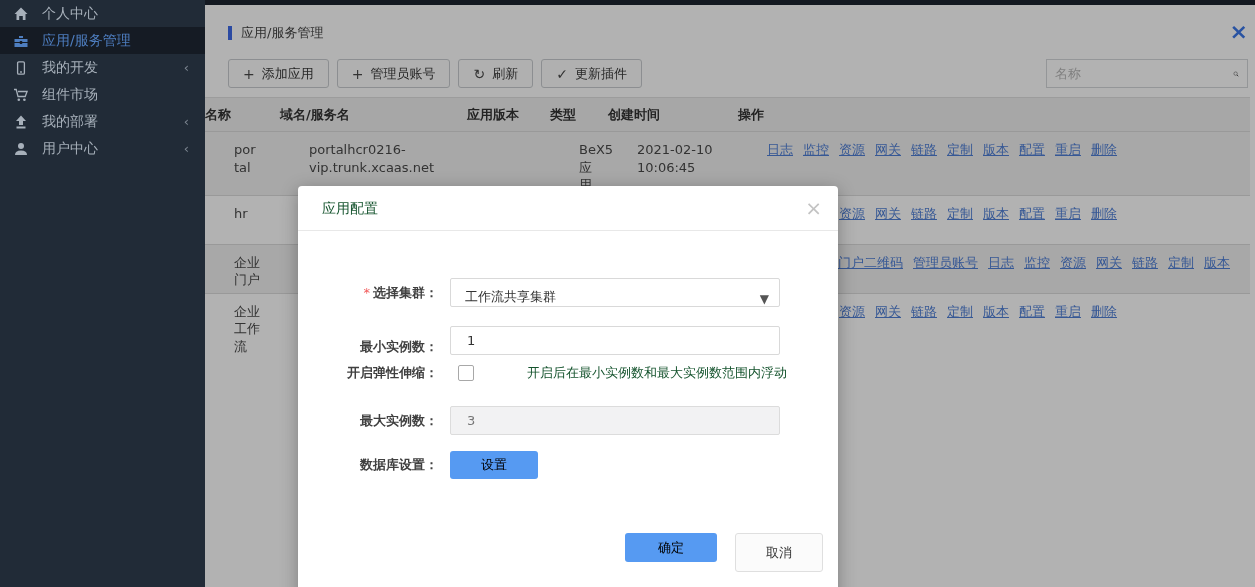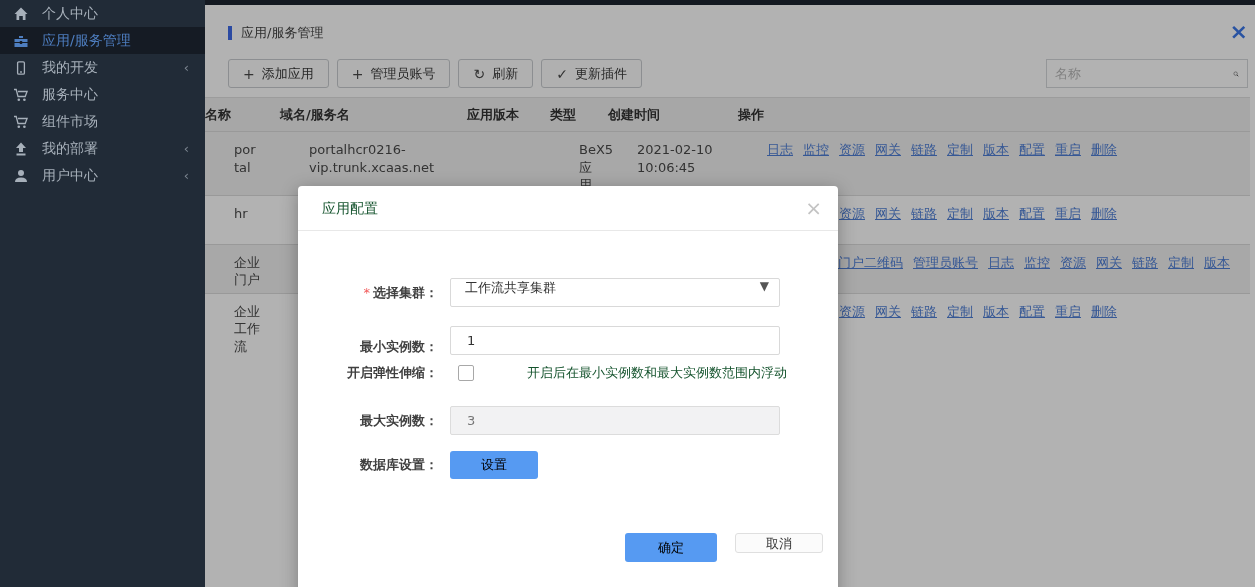--- a/index.html
+++ b/index.html
@@ -56,36 +56,36 @@
     box-shadow:0 4px 18px rgba(0,0,0,0.3);z-index:50;font-size:13px;}
   .modal-head{position:relative;height:44px;border-bottom:1px solid #e8e8e8;}
   .modal-title{position:absolute;left:24px;top:14px;font-size:14px;color:#14532d;}
   .modal-close{position:absolute;right:16px;top:10px;font-size:20px;color:#c3c3c3;cursor:pointer;}
   .m-row{position:absolute;left:0;width:100%;}
   .m-label{position:absolute;left:0;width:140px;text-align:right;color:#404040;font-weight:600;
     top:50%;transform:translateY(-50%);}
   .req-star{color:#f25a5a;margin-right:3px;font-weight:400;}
   .m-ctrl{position:absolute;left:152px;width:330px;box-sizing:border-box;}
   .sel{height:29px;border:1px solid #d9d9d9;border-radius:2px;background:#fff;display:flex;
-    align-items:flex-start;color:#333;padding:0 10px 0 14px;cursor:pointer;}
+    align-items:flex-end;color:#333;padding:0 10px 0 14px;cursor:pointer;}
   .sel .sel-text{flex:1;}
   .sel .chev{color:#555;font-size:12px;}
   .m-input{height:29px;width:330px;border:1px solid #d9d9d9;border-radius:2px;padding:0 0 0 16px;
     box-sizing:border-box;font-size:13px;color:#333;outline:none;font-family:inherit;background:#fff;}
   .m-input:disabled{background:#f2f2f3;color:#777;border-color:#dcdcdc;}
   .chkbox{position:absolute;left:160px;top:50%;transform:translateY(-50%);width:14px;height:14px;
     border:1px solid #a8a8a8;border-radius:2px;background:#fff;cursor:pointer;}
   .chk-hint{position:absolute;left:229px;top:50%;transform:translateY(-50%);color:#14532d;}
   .btn-blue{border:none;border-radius:3px;background:#569af2;color:#000000;font-size:13px;cursor:pointer;
     font-family:inherit;}
   .btn-plain{border:1px solid #dfdfdf;border-radius:3px;background:#fbfbfb;color:#333;font-size:13px;
     cursor:pointer;font-family:inherit;}
   .db-btn{position:absolute;left:152px;width:88px;height:28px;}
   .ok-btn{position:absolute;left:327px;top:347px;width:92px;height:29px;}
-  .cancel-btn{position:absolute;left:437px;top:347px;width:88px;height:20px;}
+  .cancel-btn{position:absolute;left:437px;top:347px;width:88px;height:39px;}
 </style>
 </head>
 <body>
 
 <div class="sidebar" id="sidebar">
     <div class="side-item">
       <span class="side-icon">
         <svg viewBox="0 0 16 16">
           <path d="M8 1.5 14.5 8h-2v6H9.8v-4H6.2v4H3.5V8h-2z"></path>
         </svg>
@@ -102,30 +102,20 @@
     </div>
     <div class="side-item">
       <span class="side-icon">
         <svg viewBox="0 0 16 16">
           <rect x="4.6" y="1.8" width="6.8" height="12.4" rx="1.2" fill="none" stroke="currentColor" stroke-width="1.3"></rect>
           <circle cx="8" cy="12" r="0.9"></circle>
         </svg>
       </span>
       <span class="side-label">我的开发</span>
       <span class="side-chevron">‹</span>
-    </div>
-    <div class="side-item">
-      <span class="side-icon">
-        <svg viewBox="0 0 16 16">
-          <path d="M1 2.5h2.2l1.8 7h7.2l1.9-5H5" fill="none" stroke="currentColor" stroke-width="1.3"></path>
-          <circle cx="5.8" cy="12.7" r="1.3"></circle>
-          <circle cx="11.4" cy="12.7" r="1.3"></circle>
-        </svg>
-      </span>
-      <span class="side-label">服务中心</span>
     </div>
     <div class="side-item">
       <span class="side-icon">
         <svg viewBox="0 0 16 16">
           <path d="M1 2.5h2.2l1.8 7h7.2l1.9-5H5" fill="none" stroke="currentColor" stroke-width="1.3"></path>
           <circle cx="5.8" cy="12.7" r="1.3"></circle>
           <circle cx="11.4" cy="12.7" r="1.3"></circle>
         </svg>
       </span>
       <span class="side-label">组件市场</span>

